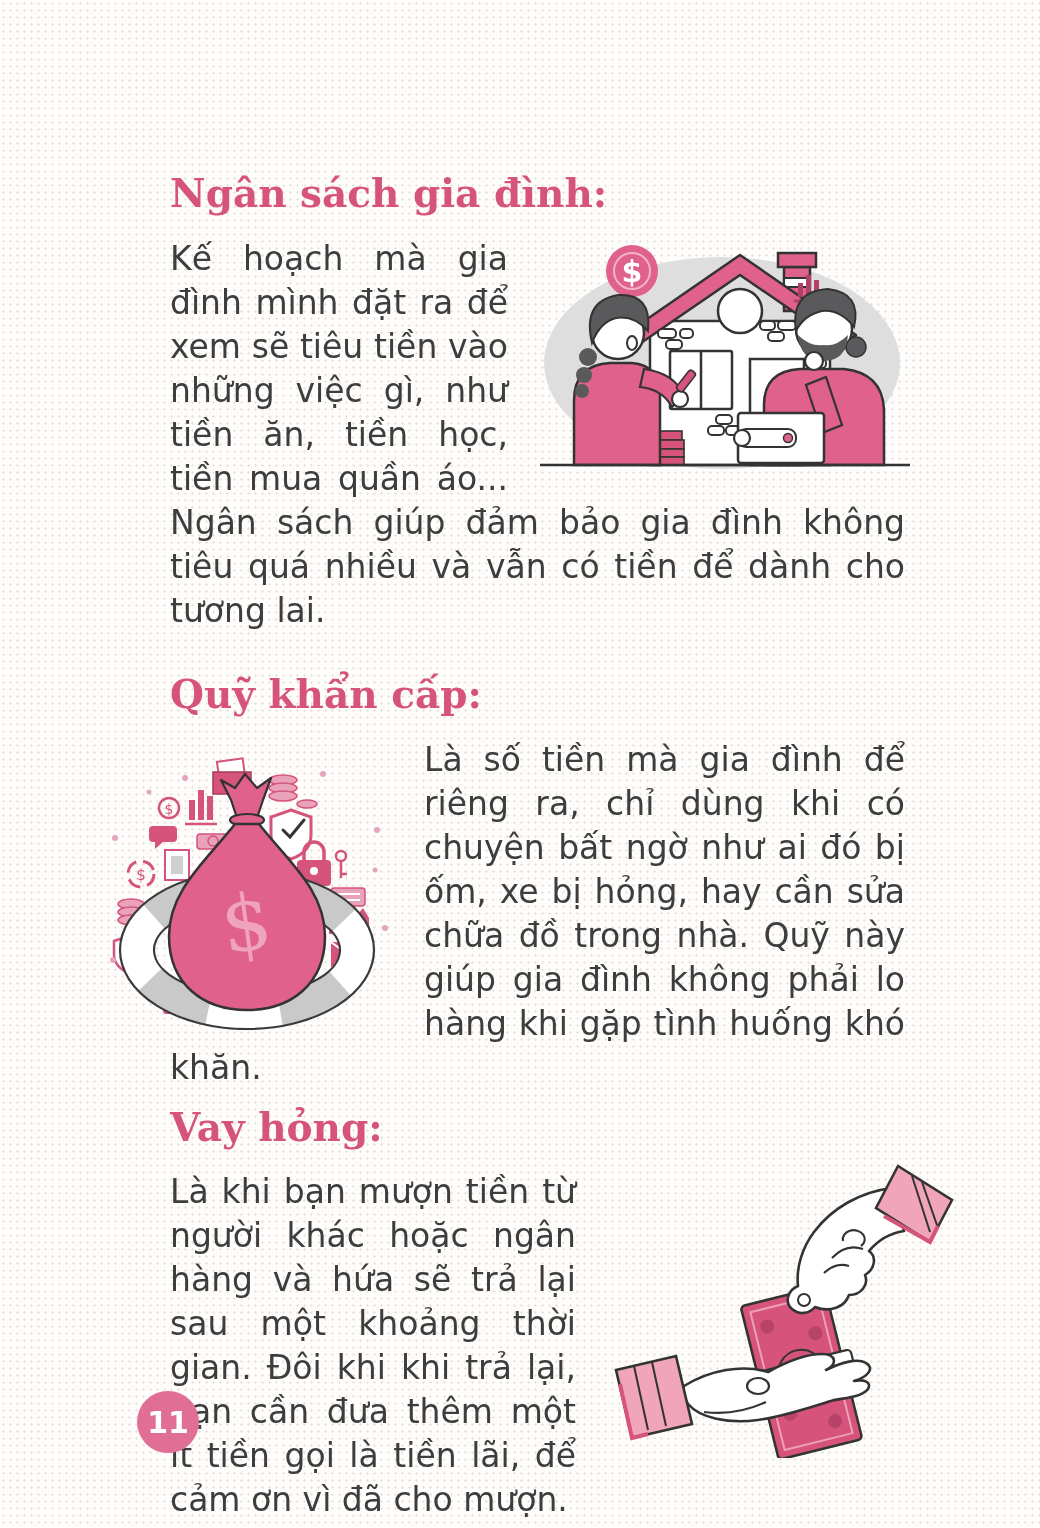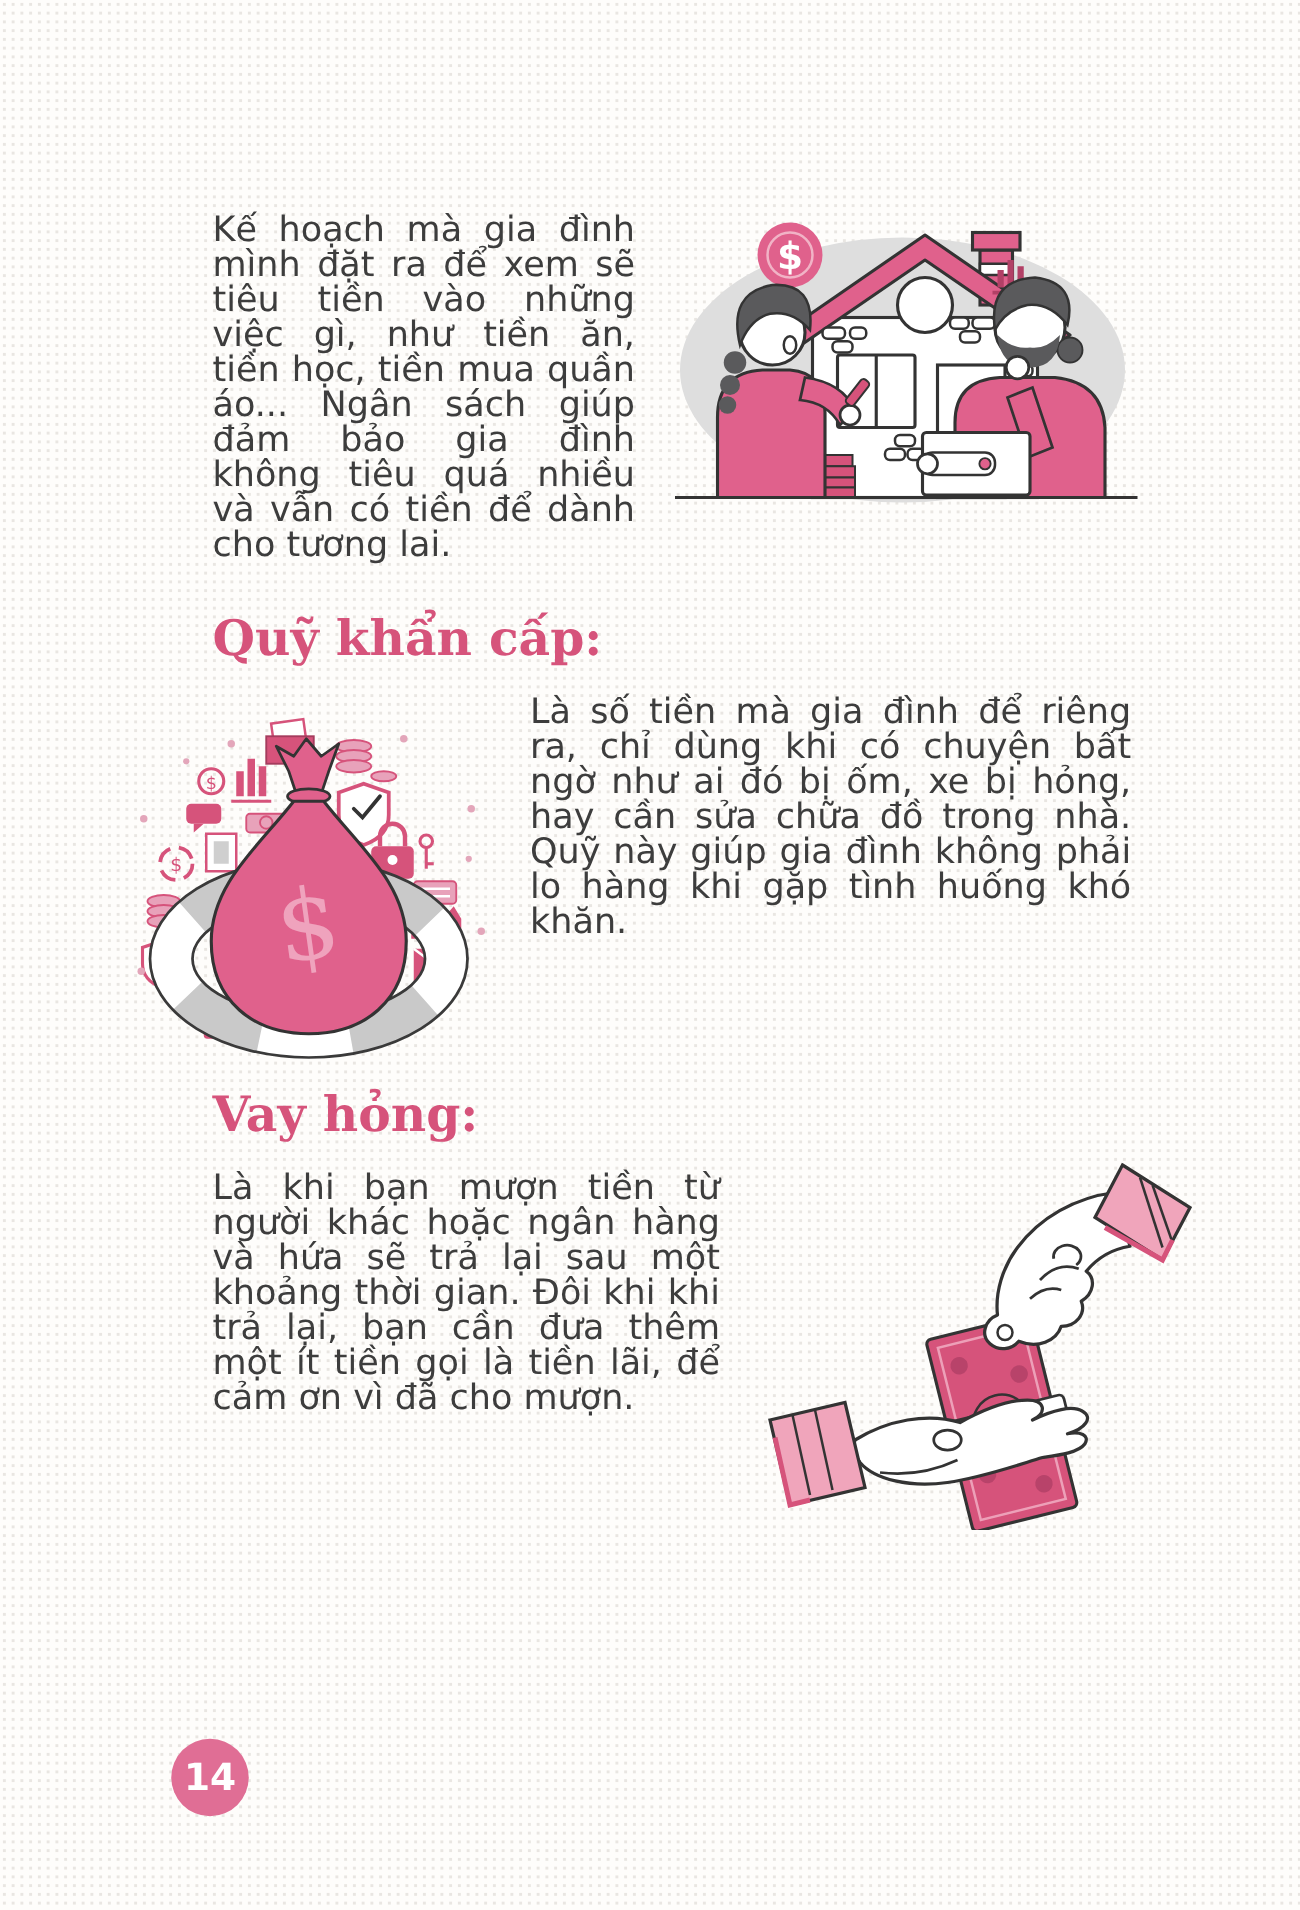--- a/index.html
+++ b/index.html
@@ -17,22 +17,22 @@
   section{display:flow-root;}
   .section-heading{
     font-family:"DejaVu Serif",serif;
     font-weight:bold;
     color:#d6537b;
     font-size:39px;
     line-height:1.2;
     margin:0 0 20px 0;
   }
   .section-text{
-    font-size:28px;
-    line-height:28px;
+    font-size:33px;
+    line-height:44px;
     text-align:justify;
     margin:0;
   }
   figure{margin:0;}
   .fig-house{float:right;width:385px;height:250px;margin:-4px -12px 10px 24px;}
   .fig-bag{float:left;width:325px;height:292px;margin:0 14px 8px -85px;}
   .fig-hands{float:right;width:360px;height:322px;margin:-34px -55px 0 24px;}
   .sec-budget{margin-bottom:38px;}
   .sec-emergency{margin-bottom:14px;margin-top:18px;}
   .page-badge{
@@ -43,20 +43,21 @@
     color:#ffffff;font-size:30px;font-weight:bold;
   }
   svg{display:block;width:100%;height:100%;}
 </style>
 </head>
 <body>
 
 <div class="content">
 
   <section class="sec-budget">
+    <h2 class="section-heading">Ngân sách gia đình:</h2>
     <div>
       <figure class="fig-house">
         <svg viewBox="0 0 385 250">
           <ellipse cx="190" cy="130" rx="178" ry="106" fill="#dedede"></ellipse>
 
           <g>
             <rect x="252" y="34" width="26" height="44" fill="#e0618c" stroke="#333" stroke-width="2.5"></rect>
             <rect x="252" y="45" width="26" height="9" fill="#fff" stroke="#333" stroke-width="2"></rect>
             <rect x="246" y="20" width="38" height="14" fill="#e0618c" stroke="#333" stroke-width="2.5"></rect>
           </g>
@@ -308,14 +309,14 @@
           </g>
         </svg>
       </figure>
       <p class="section-text">Là khi bạn mượn tiền từ người khác hoặc ngân hàng và hứa sẽ trả lại sau một khoảng thời gian. Đôi khi khi trả lại, bạn cần đưa thêm một ít tiền gọi là tiền lãi, để cảm ơn vì đã cho mượn.</p>
     </div>
   </section>
 
 </div>
 
 <div class="page-badge">
-  <span>14</span>
+  <span>11</span>
 </div>
 
 </body></html>

